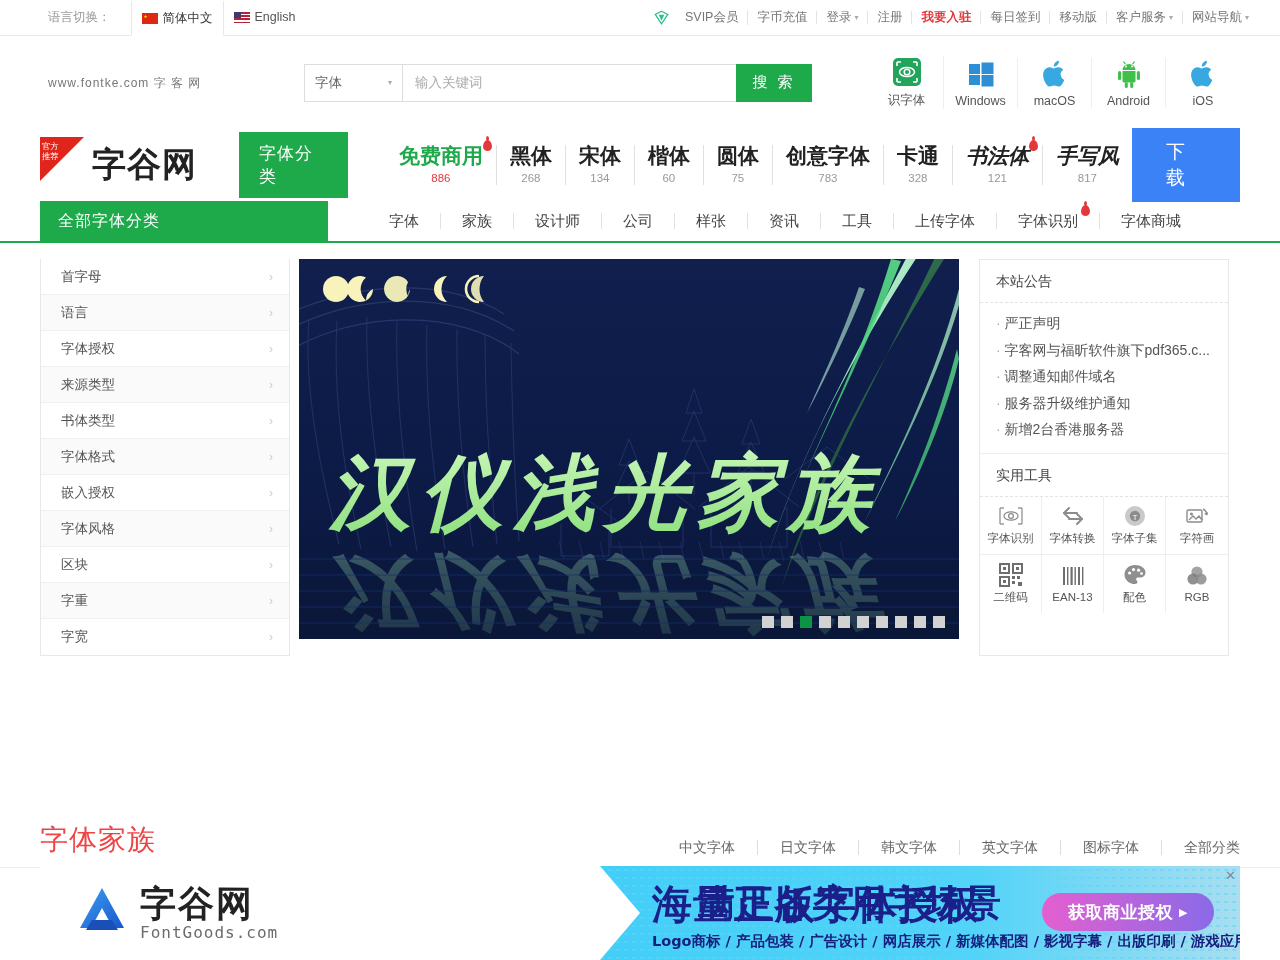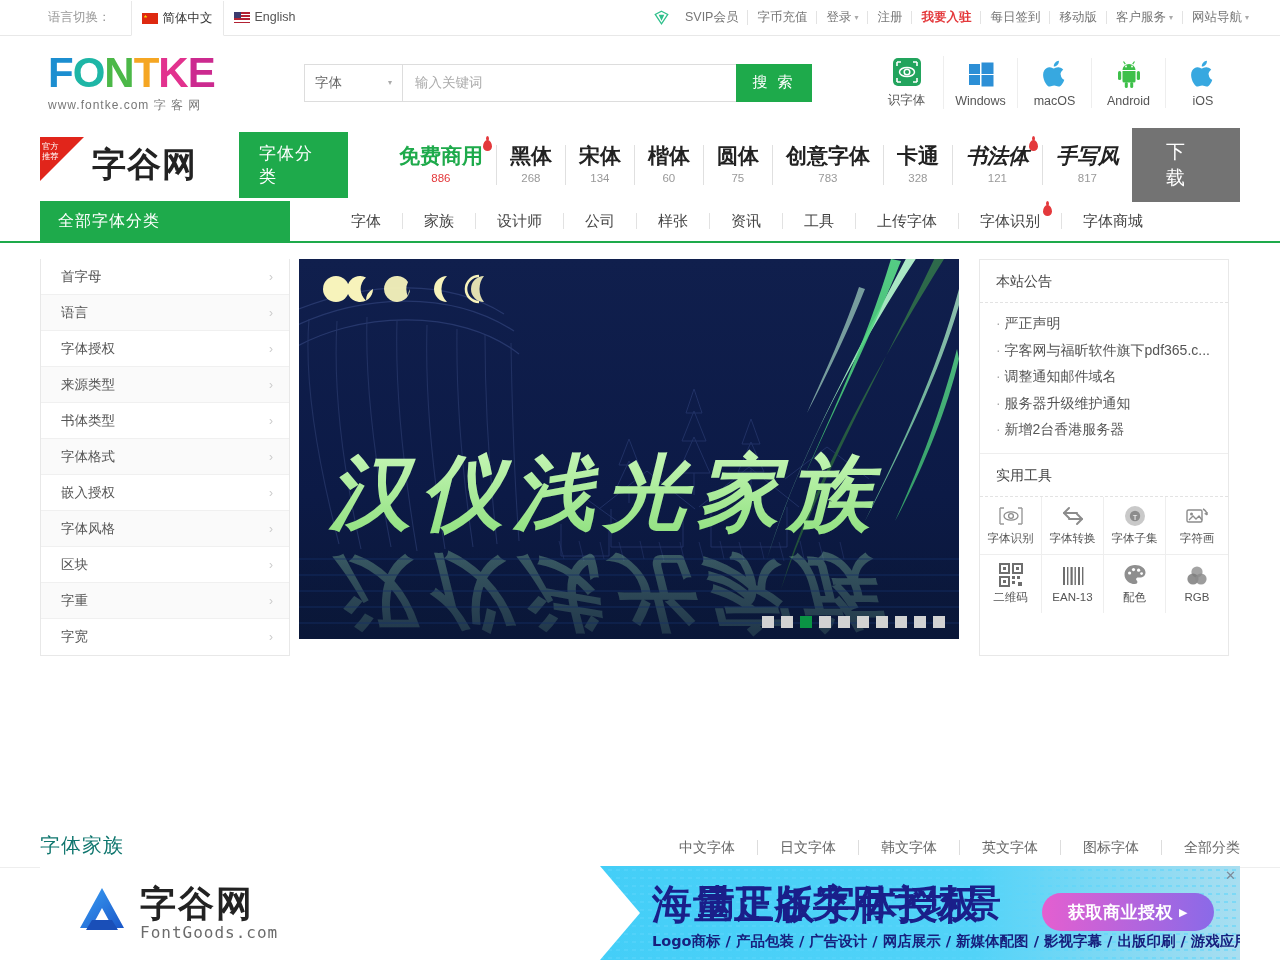--- a/index.html
+++ b/index.html
@@ -129,28 +129,28 @@
   .cat-count.red { color: #e4393c; }
   .hot-dot {
     position: absolute; right: 4px; top: -5px; width: 9px; height: 11px;
     background: #e4393c; border-radius: 50% 50% 50% 50% / 60% 60% 40% 40%;
   }
   .hot-dot::after {
     content: ""; position: absolute; left: 3px; top: -4px; width: 3px; height: 5px;
     background: #e4393c; border-radius: 50%;
   }
   .download-btn {
-    margin-left: auto; margin-right: 40px; background: #737373; color: #fff;
+    margin-left: auto; margin-right: 40px; background: #3b82f6; color: #fff;
     font-size: 19px; padding: 11px 34px; cursor: pointer; letter-spacing: 2px;
   }
 
   
   .mainnav { height: 42px; display: flex; border-bottom: 2px solid #1eaa4b; }
   .nav-all {
-    width: 250px; margin-left: 40px; background: #1eaa4b; color: #fff;
+    width: 288px; margin-left: 40px; background: #1eaa4b; color: #fff;
     display: flex; align-items: center; padding-left: 18px; font-size: 16px;
     letter-spacing: 1px; cursor: pointer;
   }
   .nav-items { display: flex; align-items: center; margin-left: 40px; }
   .nav-item {
     padding: 0 21px; font-size: 15px; color: #444; cursor: pointer;
     border-right: 1px solid #e2e2e2; line-height: 16px; position: relative;
   }
   .nav-item:last-child { border-right: none; }
   .nav-item .hot-dot { top: -8px; right: 9px; }
@@ -198,21 +198,21 @@
   .tool-cell:nth-child(n+5) { border-bottom: none; }
   .tool-ico { height: 24px; display: flex; align-items: center; justify-content: center; }
   .tool-lbl { font-size: 11.5px; color: #555; white-space: nowrap; }
 
   
   .family-sec {
     position: absolute; left: 0; top: 800px; width: 1280px;
     padding: 0 40px; display: flex; align-items: flex-end;
     height: 68px; border-bottom: 1px solid #eee;
   }
-  .family-title { font-size: 20px; color: #0f766e; letter-spacing: 1px; padding-bottom: 8px; }
+  .family-title { font-size: 28px; color: #ef4444; letter-spacing: 1px; padding-bottom: 8px; }
   .family-links { margin-left: auto; display: flex; align-items: center; padding-bottom: 12px; }
   .fl-item {
     padding: 0 22px; font-size: 14px; color: #666; cursor: pointer;
     border-right: 1px solid #ddd; line-height: 15px;
   }
   .fl-item:last-child { border-right: none; padding-right: 0; }
 
   
   .adbar {
     position: absolute; left: 40px; top: 866px; width: 1200px; height: 94px;
@@ -261,21 +261,20 @@
       <span class="tr-item highlight">我要入驻</span>
       <span class="tr-item">每日签到</span>
       <span class="tr-item">移动版</span>
       <span class="tr-item"><span>客户服务</span><span class="caret">▾</span></span>
       <span class="tr-item"><span>网站导航</span><span class="caret">▾</span></span>
     </div>
   </div>
 
   <div class="header">
     <div class="logo-wrap">
-      <div class="logo-text"><span class="l1">F</span><span class="l2">O</span><span class="l3">N</span><span class="l4">T</span><span class="l5">K</span><span class="l6">E</span></div>
       <div class="logo-sub">www.fontke.com 字 客 网</div>
     </div>
 
     <div class="search-box">
       <div class="search-select">
         <span>字体</span>
         <span class="caret">▾</span>
       </div>
       <input class="search-input" type="text" placeholder="输入关键词" style="">
       <button class="search-btn">搜 索</button>

